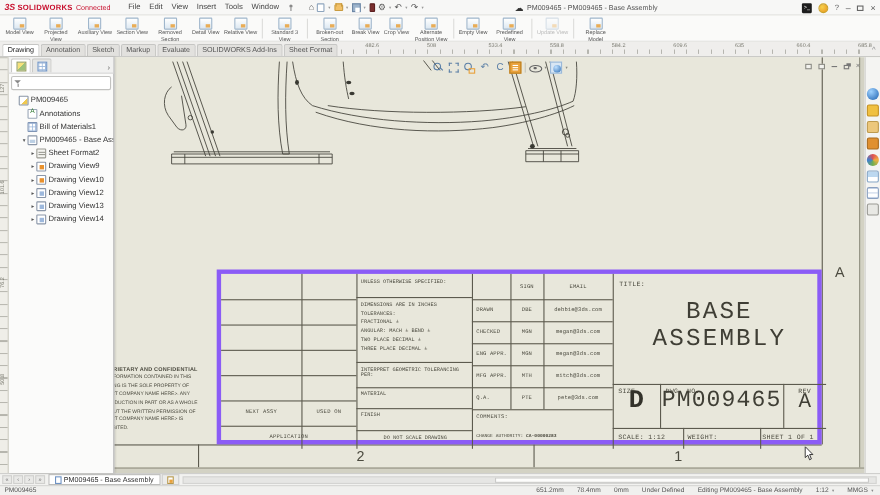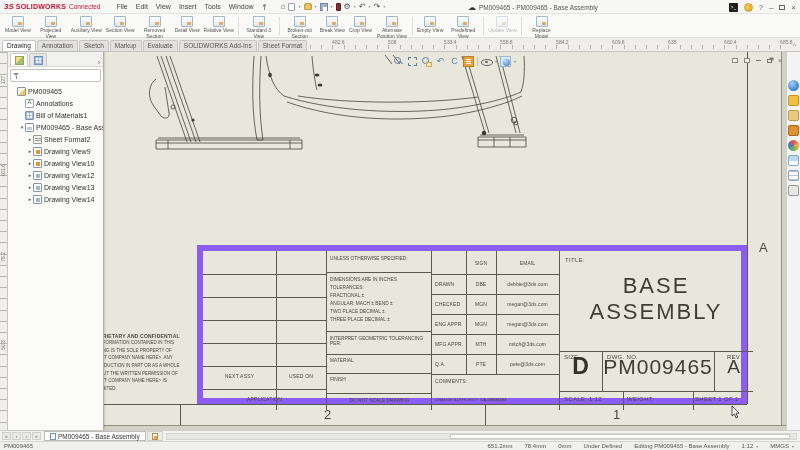--- a/index.html
+++ b/index.html
@@ -86,21 +86,21 @@
   .hud-view::before{content:"";position:absolute;left:1.5px;top:1.5px;width:7px;height:7px;border-radius:50%;background:radial-gradient(circle at 35% 30%,#bfe0ff,#2f6fb4);}
 
   
   .winctl{position:absolute;top:6px;right:4px;display:flex;gap:6px;z-index:4;align-items:center;}
   .winctl .sq{width:6px;height:5px;border:1px solid #8a8a82;background:#f2f2ee;}
   .winctl .mn{width:5px;height:1px;background:#777;}
   .winctl .rs{width:5px;height:4px;border:1px solid #777;box-shadow:2px -2px 0 -0.5px #777;}
   .winctl .cl{font-size:7px;color:#777;line-height:5px;}
 
   
-  .tblock{position:absolute;left:189px;top:193px;width:550px;height:159px;border:6px solid #8b5cf6;z-index:2;color:#4b4a3f;}
+  .tblock{position:absolute;left:189px;top:193px;width:550px;height:159px;border:4px solid #8b5cf6;z-index:2;color:#4b4a3f;font-family:Liberation Mono, monospace;}
   .ln{position:absolute;background:#5c5a4e;}
   .tb-txt{position:absolute;white-space:nowrap;}
   .cad6{font-size:6px;letter-spacing:.3px;}
   .cad5{font-size:5px;letter-spacing:.2px;}
   .big-title{position:absolute;left:356px;top:22px;width:194px;text-align:center;font-size:22px;letter-spacing:2px;color:#3f3e35;}
   .big-D{position:absolute;left:356px;top:102px;width:43px;text-align:center;font-size:23px;font-weight:bold;color:#33322a;}
   .big-no{position:absolute;left:399px;top:104px;width:112px;text-align:center;font-size:21px;letter-spacing:1px;color:#3f3e35;}
   .big-rev{position:absolute;left:511px;top:105px;width:39px;text-align:center;font-size:19px;color:#3f3e35;}
   .appr{position:absolute;left:228px;top:0;width:128px;height:123px;display:grid;grid-template-columns:35px 30px 63px;grid-template-rows:23px repeat(5,20px);}
   .appr span{font-size:5px;display:flex;align-items:center;justify-content:center;overflow:hidden;letter-spacing:.1px;}

